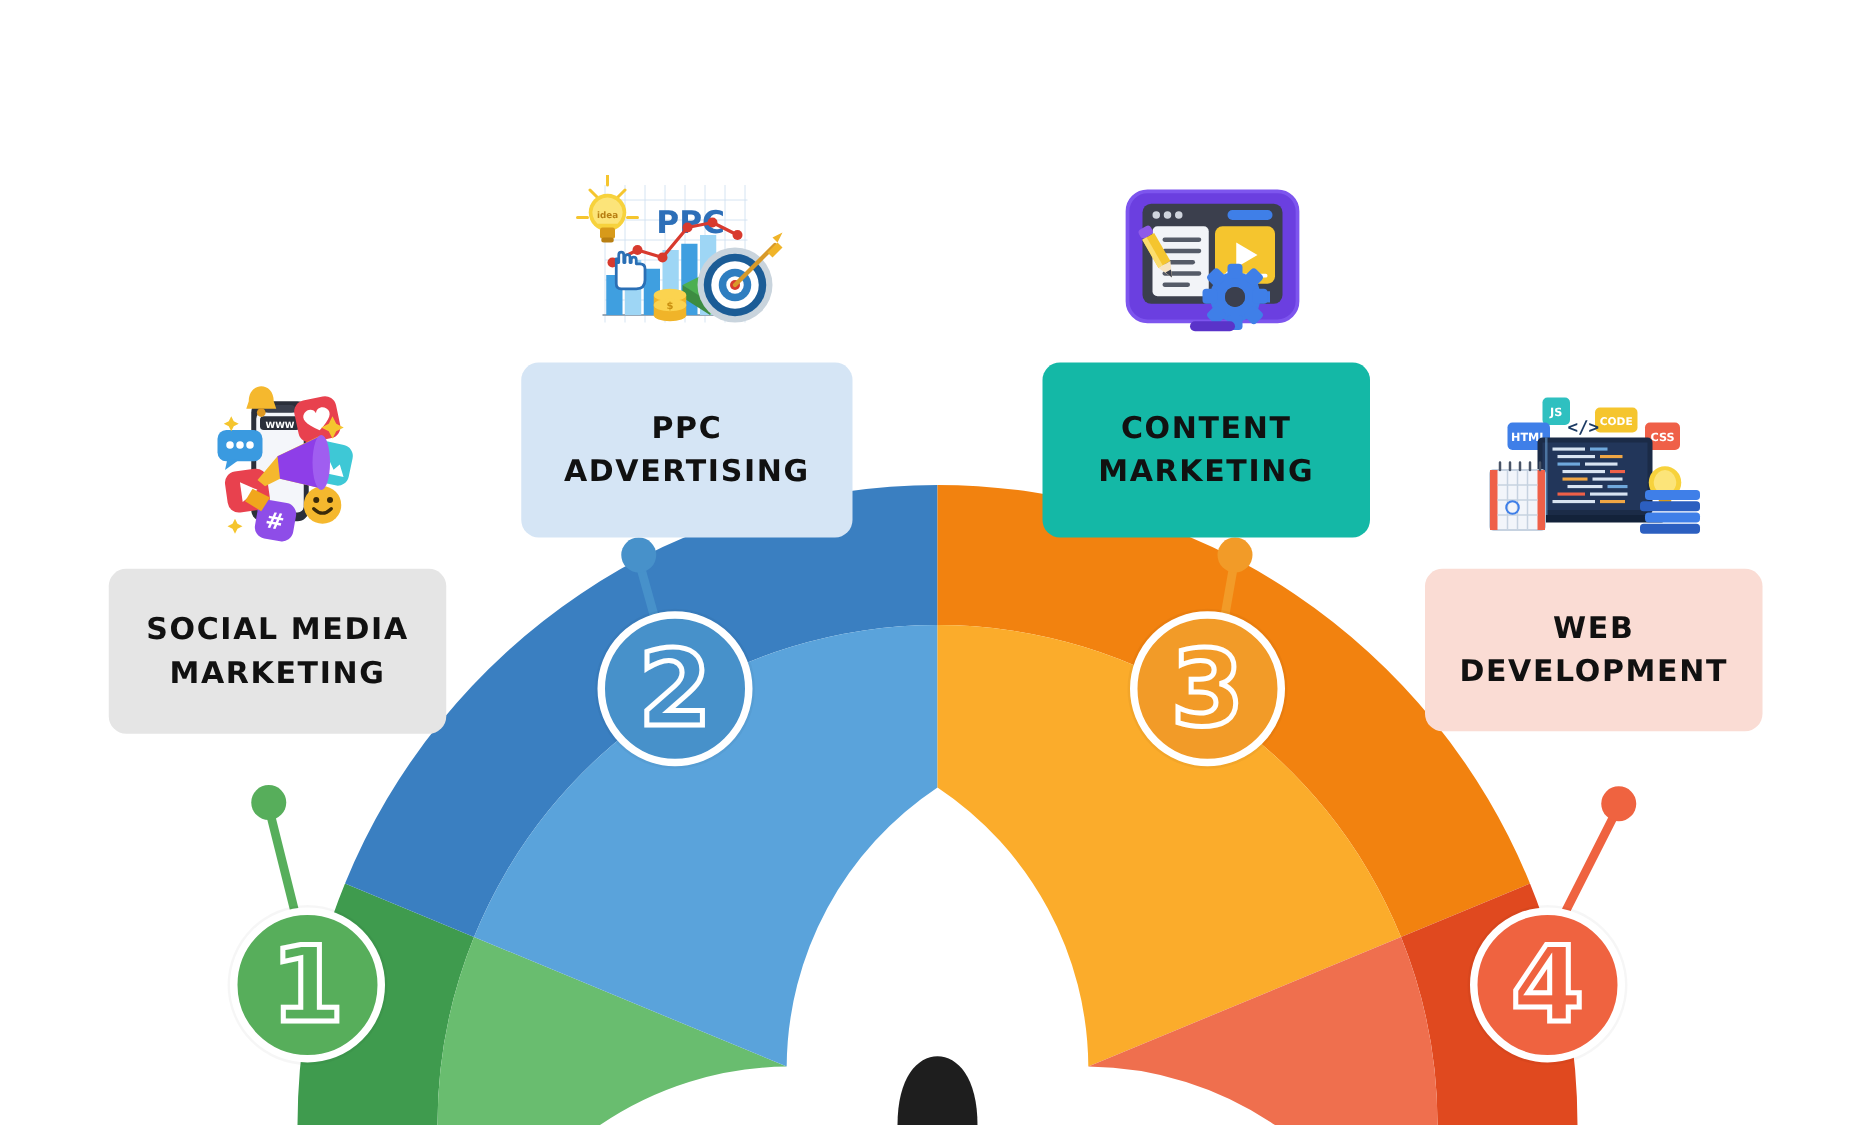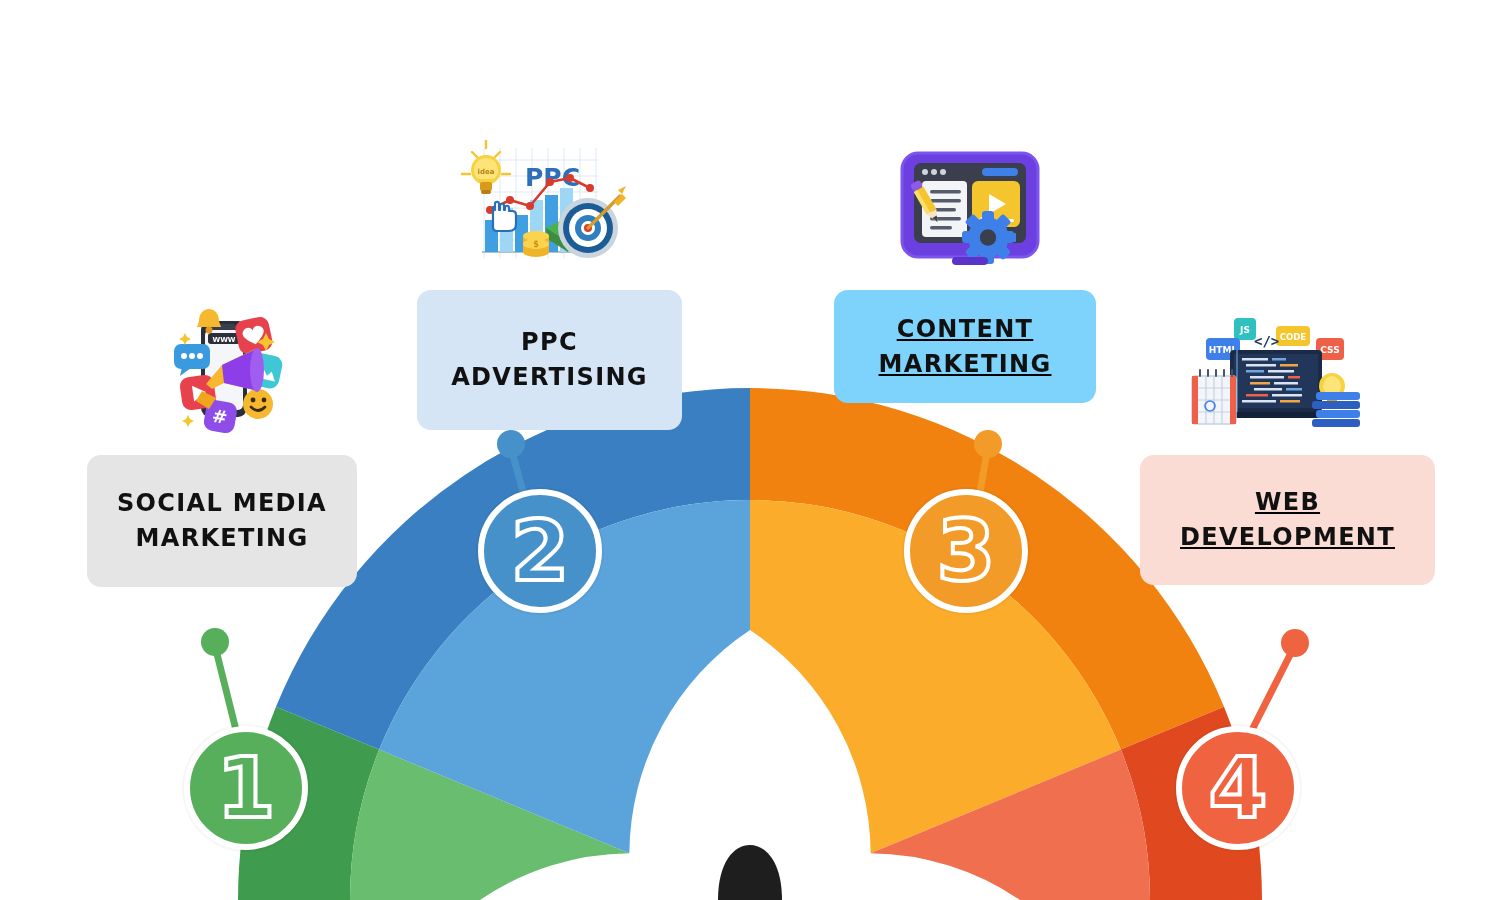--- a/index.html
+++ b/index.html
@@ -42,22 +42,22 @@
     font-size: 24px;
     line-height: 1.45;
     letter-spacing: 0.055em;
     color: #111111;
     text-transform: uppercase;
     white-space: pre-line;
   }
 
   #box-1 { left: 87px;   top: 455px; width: 270px; height: 132px; background: #e5e5e5; }
   #box-2 { left: 417px;  top: 290px; width: 265px; height: 140px; background: #d5e5f5; }
-  #box-3 { left: 834px;  top: 290px; width: 262px; height: 113px; background: #7dd3fc; text-decoration: underline; }
-  #box-4 { left: 1140px; top: 455px; width: 295px; height: 130px; background: #fadcd4; text-decoration: underline; }
+  #box-3 { left: 834px;  top: 290px; width: 262px; height: 140px; background: #14b8a6; }
+  #box-4 { left: 1140px; top: 455px; width: 270px; height: 130px; background: #fadcd4; }
 
   
   .num-circle {
     position: absolute;
     border-radius: 50%;
     display: flex;
     align-items: center;
     justify-content: center;
     box-sizing: border-box;
     border: 6px solid #ffffff;

